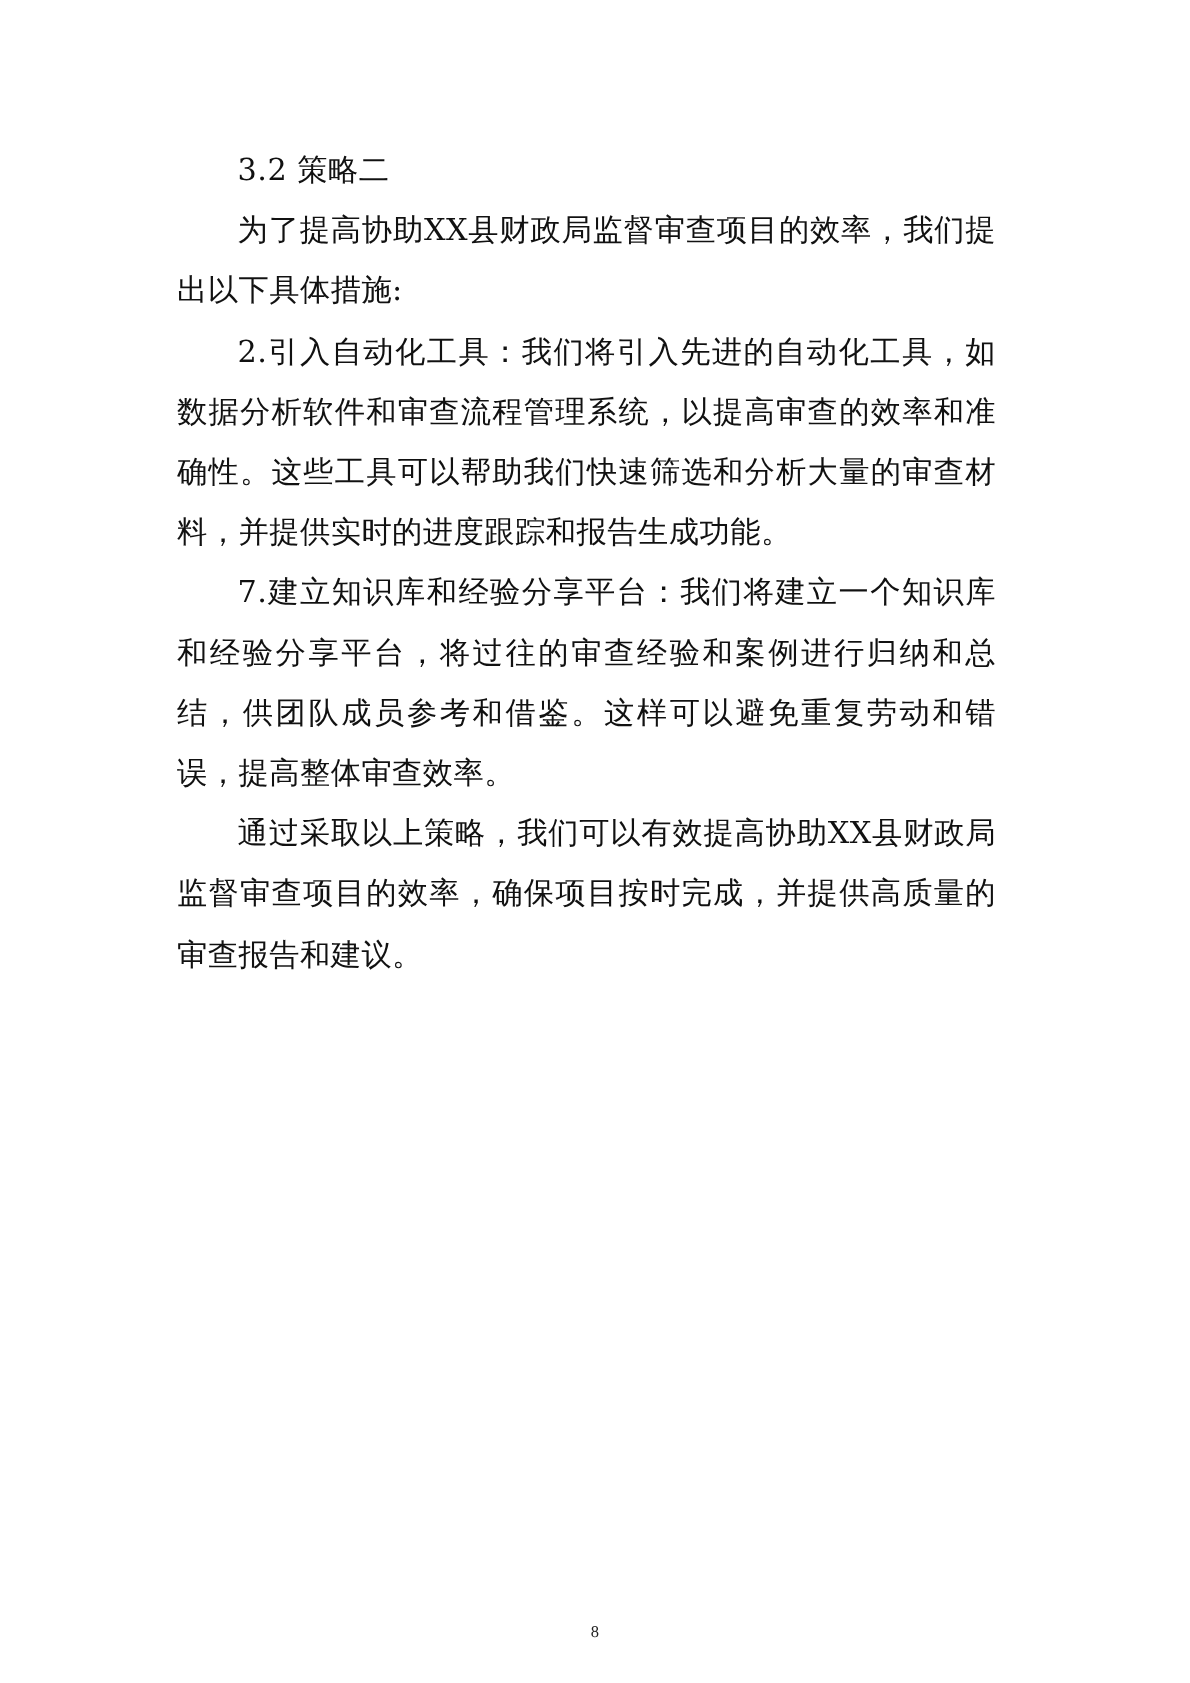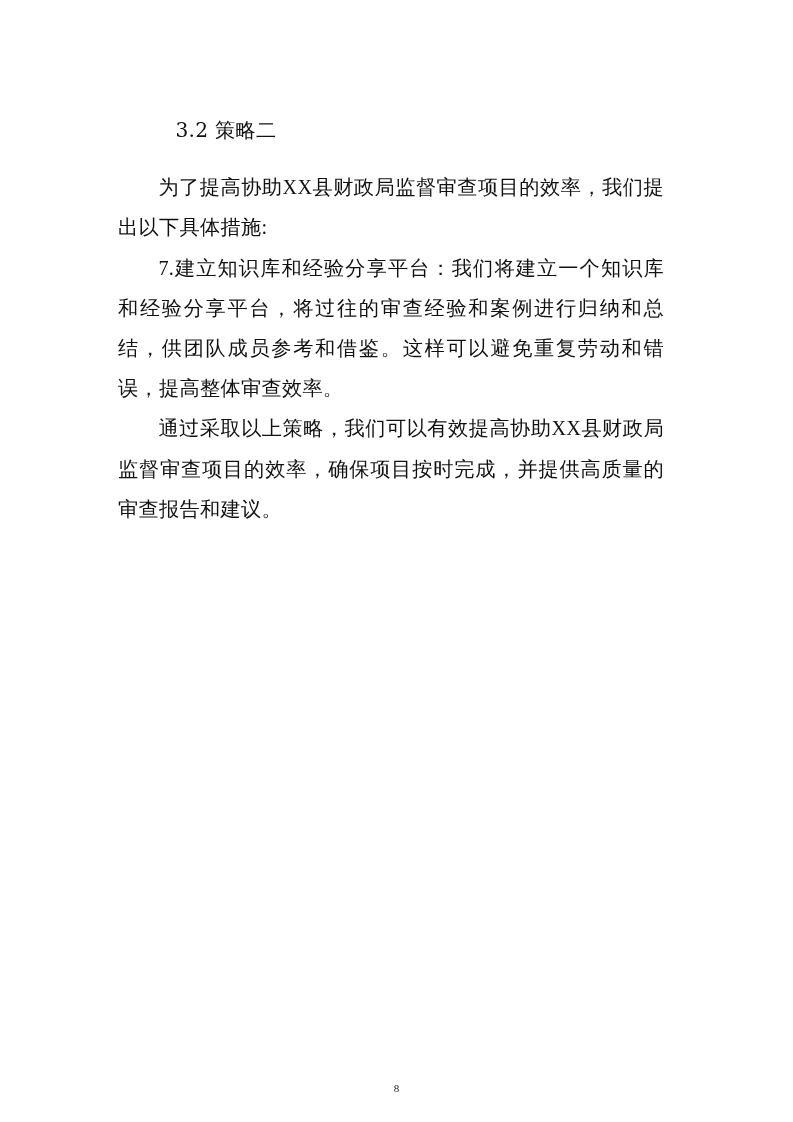--- a/index.html
+++ b/index.html
@@ -29,24 +29,23 @@
       width: 546px;
     }
     .para {
       margin: 0;
       font-size: 20.2px;
       line-height: 40.2px;
       text-indent: 2em;
       text-align: justify;
       letter-spacing: 0.3px;
       word-break: break-all;
-      font-family: Liberation Serif, serif;
     }
     .heading {
-      margin: 17px;
+      margin: 0;
       font-size: 20.2px;
       line-height: 40.2px;
       text-indent: 2em;
       letter-spacing: 0.3px;
     }
     .page-number {
       position: absolute;
       left: 0;
       width: 793px;
       top: 1082px;
@@ -56,17 +55,18 @@
       color: #222222;
     }
   </style>
 </head>
 <body>
 
 <div class="page">
   <div class="content">
     <p class="heading">3.2 策略二</p>
     <p class="para">为了提高协助XX县财政局监督审查项目的效率，我们提出以下具体措施:</p>
+    <p class="para">2.引入自动化工具：我们将引入先进的自动化工具，如数据分析软件和审查流程管理系统，以提高审查的效率和准确性。这些工具可以帮助我们快速筛选和分析大量的审查材料，并提供实时的进度跟踪和报告生成功能。</p>
     <p class="para">7.建立知识库和经验分享平台：我们将建立一个知识库和经验分享平台，将过往的审查经验和案例进行归纳和总结，供团队成员参考和借鉴。这样可以避免重复劳动和错误，提高整体审查效率。</p>
     <p class="para">通过采取以上策略，我们可以有效提高协助XX县财政局监督审查项目的效率，确保项目按时完成，并提供高质量的审查报告和建议。</p>
   </div>
   <div class="page-number">8</div>
 </div>
 
 </body></html>

